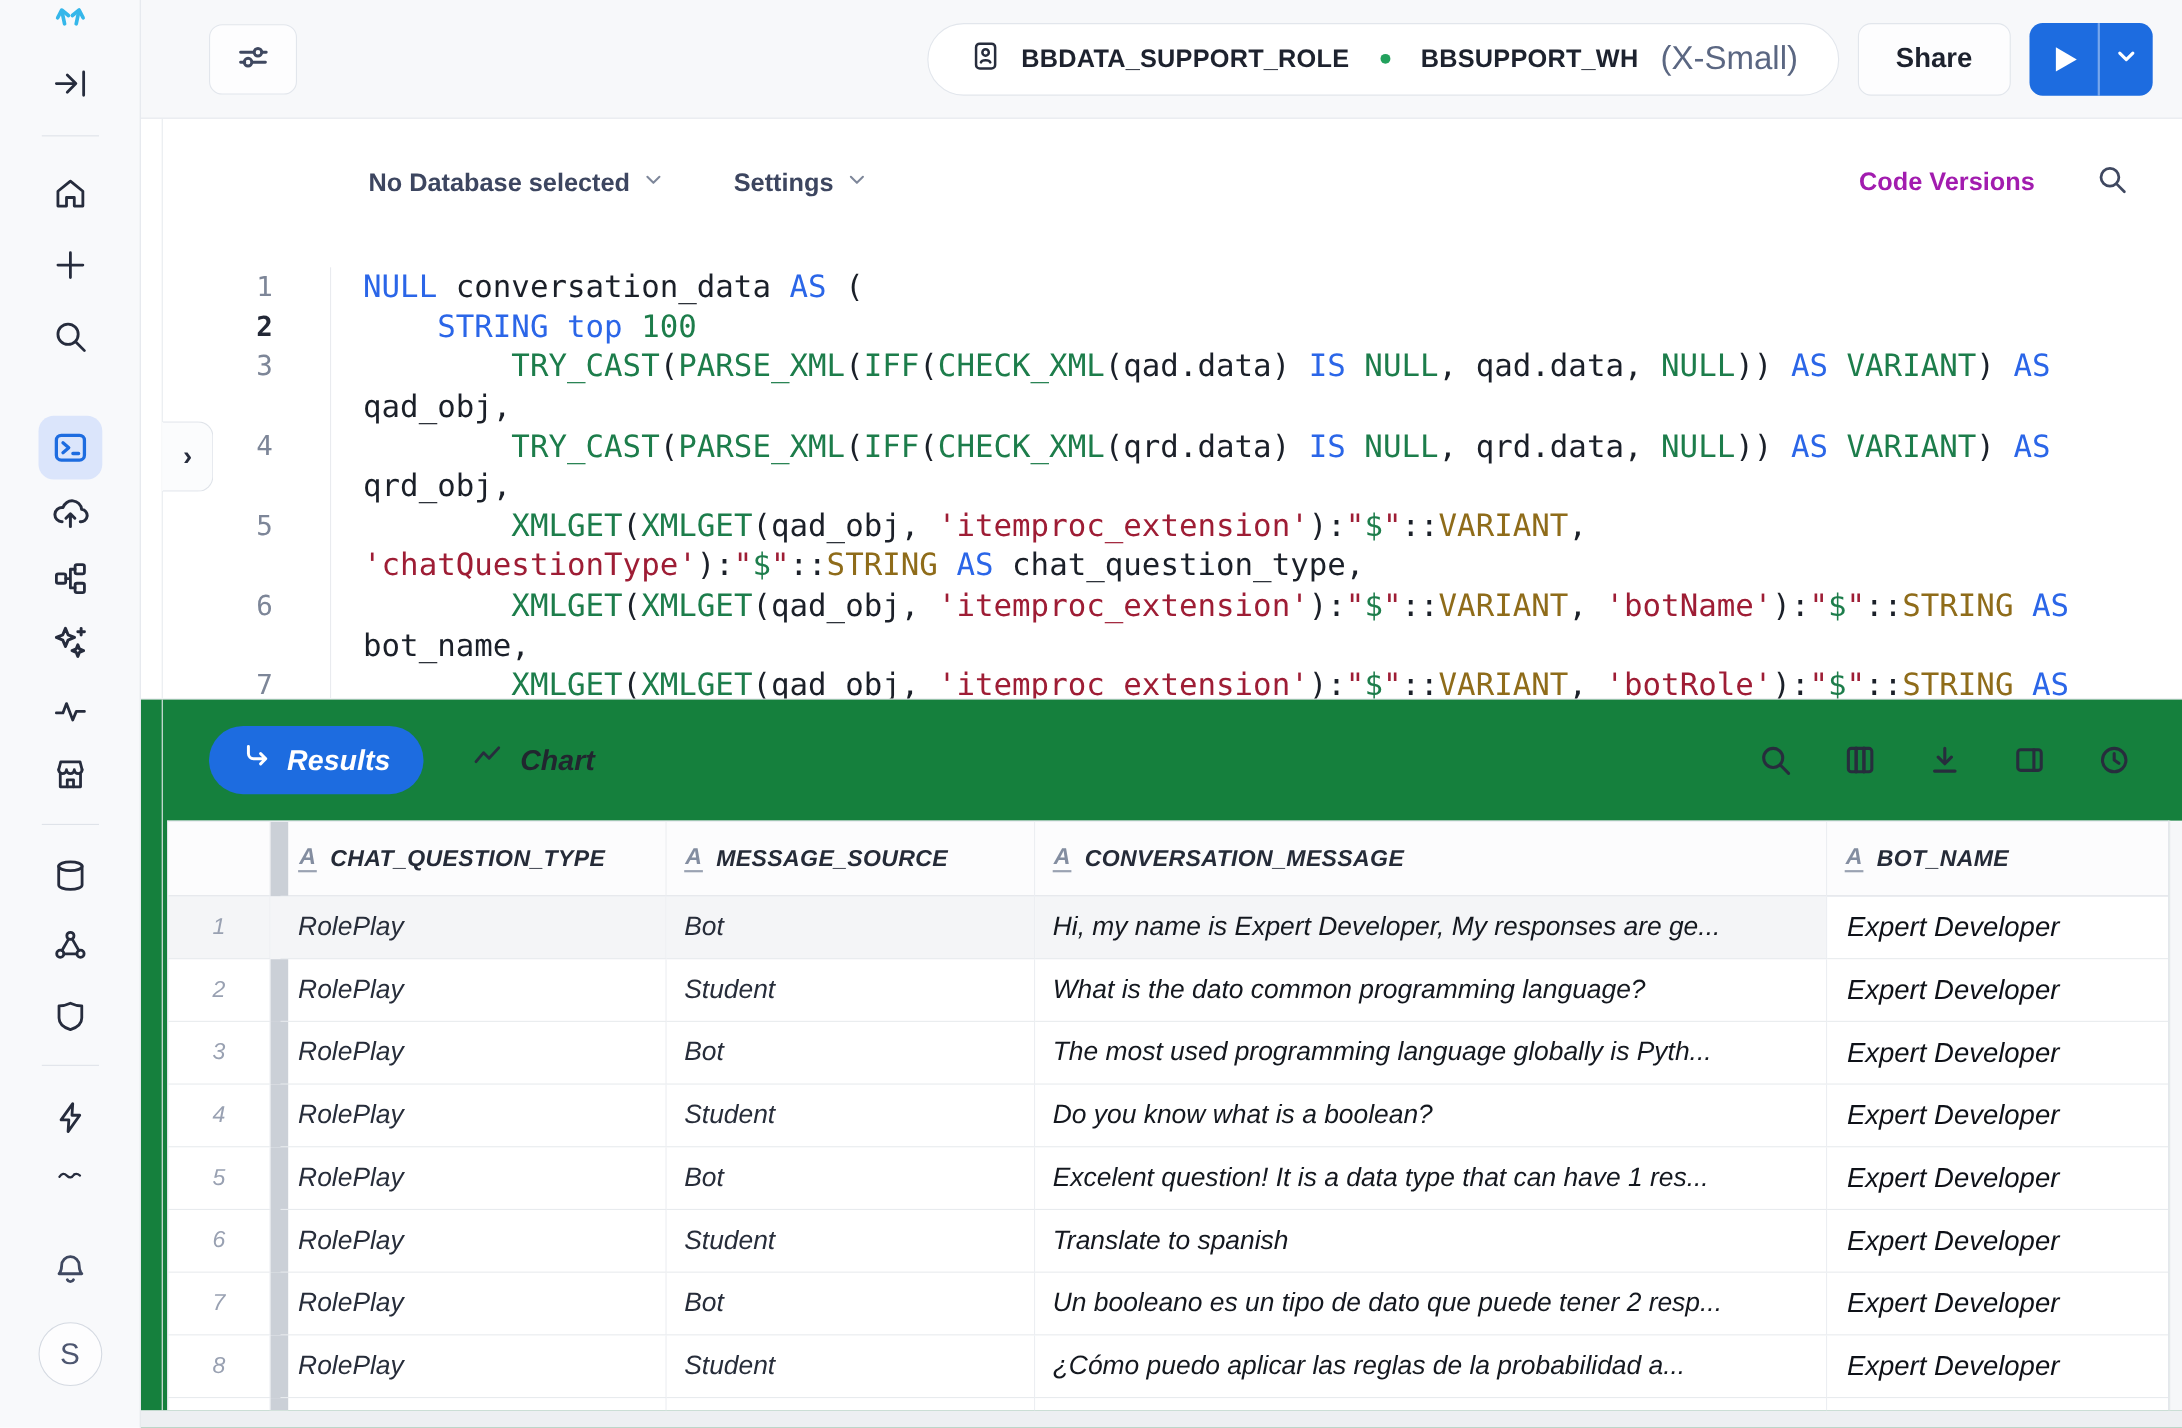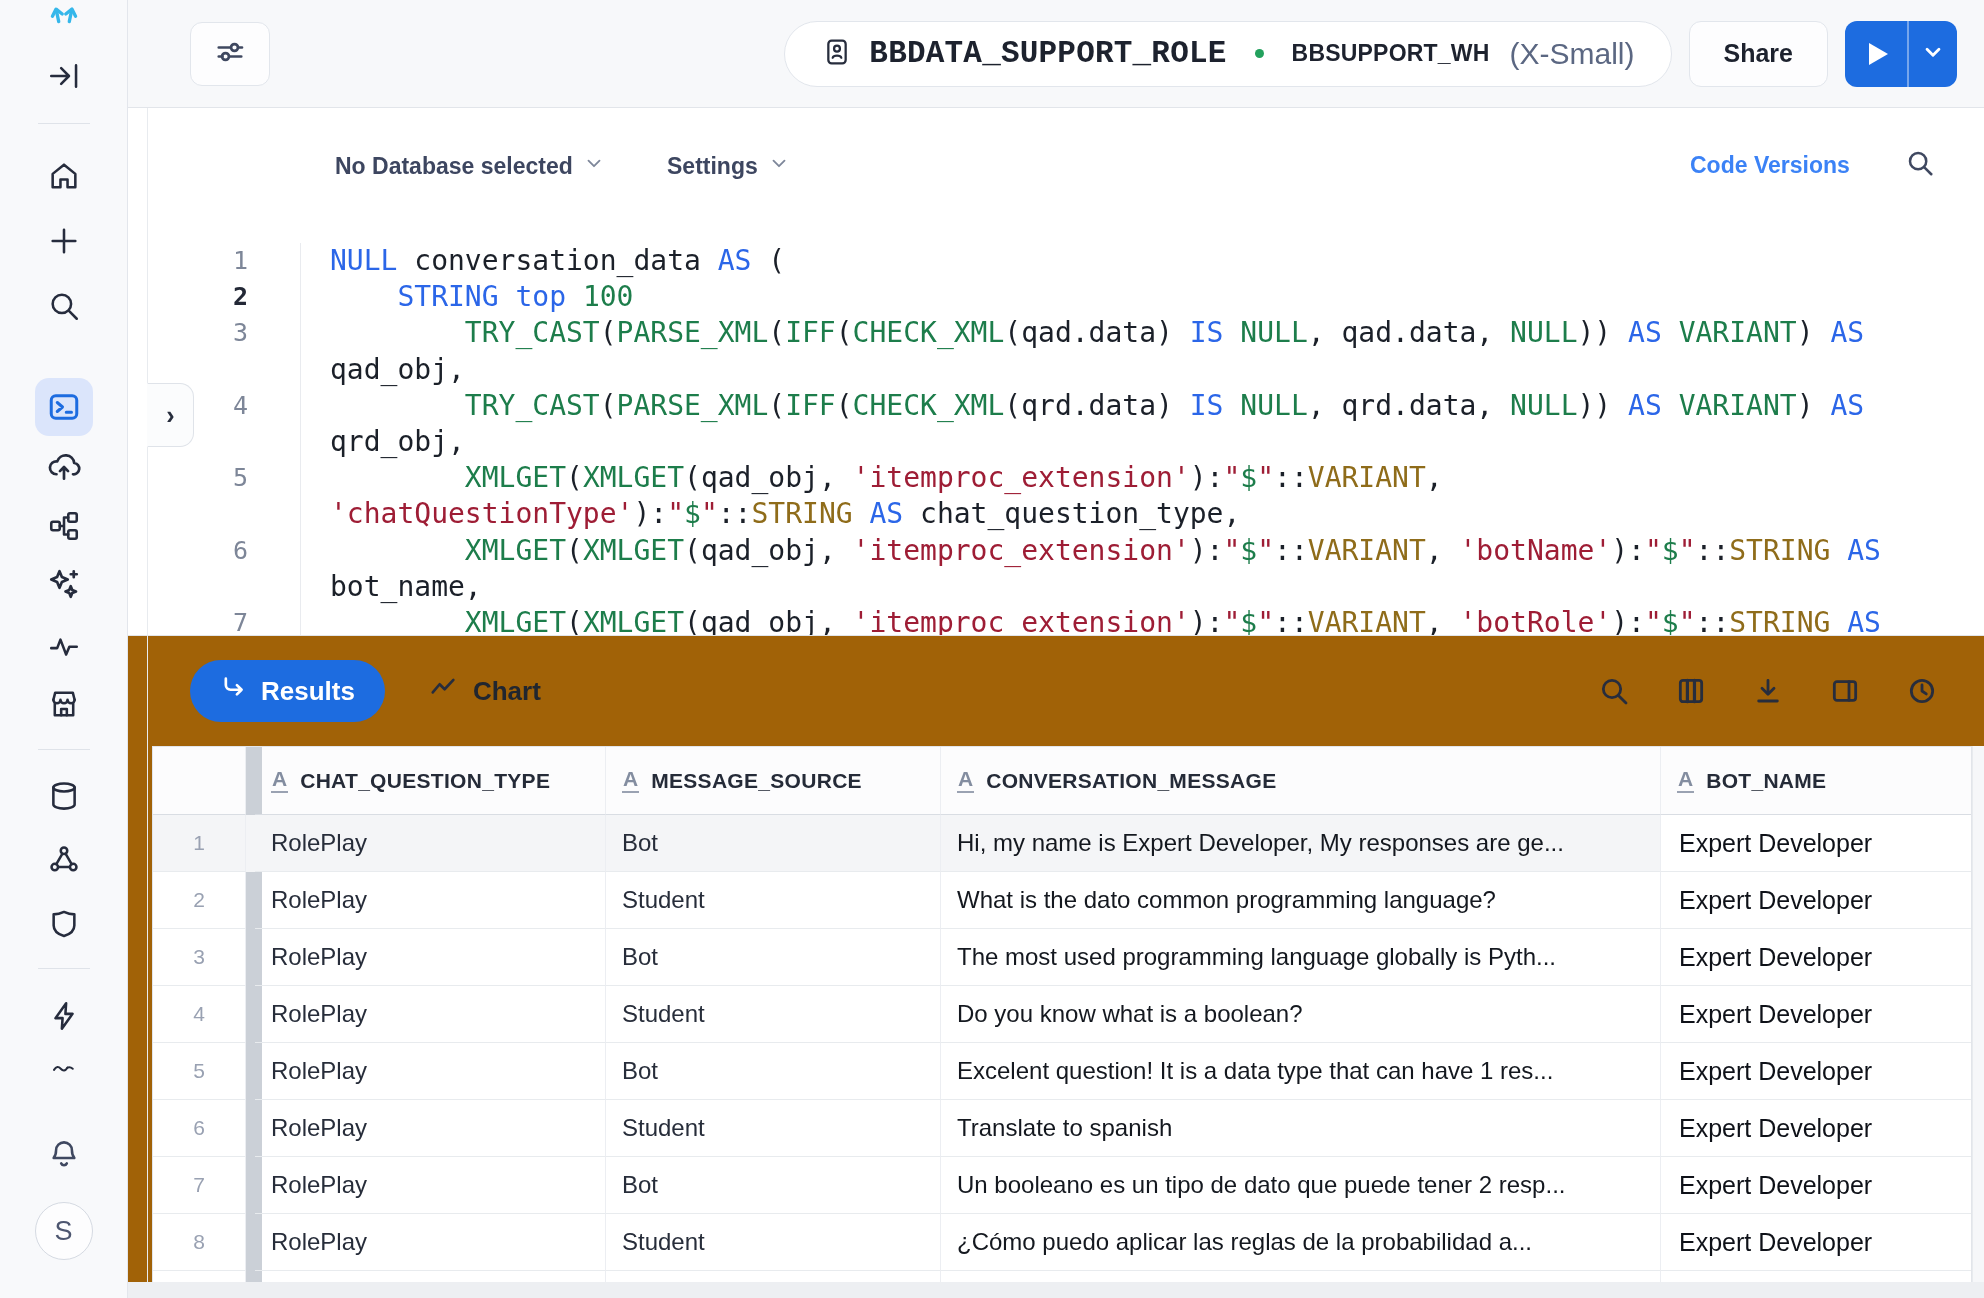--- a/index.html
+++ b/index.html
@@ -27,21 +27,21 @@
   
   .top-toolbar { height:108px; background:#f7f8fa; border-bottom:1.5px solid #e2e5ea;
     display:flex; align-items:center; padding:0 27px 0 62px; }
   .sliders-btn { width:80px; height:64px; background:#fdfdfe; border:1.5px solid #e2e6ec;
     border-radius:12px; display:flex; align-items:center; justify-content:center; }
   .sliders-btn svg { stroke:#3f4860; fill:none; stroke-width:1.8; stroke-linecap:round; }
   .tb-right { margin-left:auto; display:flex; align-items:center; gap:17px; }
   .ctx-pill { height:66px; border-radius:33px; background:#fff; border:1.5px solid #e2e6ec;
     display:flex; align-items:center; padding:0 36px; gap:16px; }
   .ctx-pill svg { stroke:#272d3d; fill:none; stroke-width:1.7; stroke-linecap:round; stroke-linejoin:round; }
-  .role-txt { font-size:31px; font-weight:bold; color:#1d222e; letter-spacing:.2px;font-family:Liberation Mono, monospace; }
+  .role-txt { font-size:23px; font-weight:bold; color:#1d222e; letter-spacing:.2px; }
   .grn-dot { width:9px; height:9px; border-radius:50%; background:#23a15d; margin:0 12px; }
   .wh-txt { font-size:23px; font-weight:bold; color:#1d222e; letter-spacing:.2px; }
   .wh-size { font-size:30px; color:#5b6782; margin-left:4px; }
   .share-btn { height:66px; border-radius:12px; background:#fdfdfe; border:1.5px solid #e2e6ec;
     padding:0 34px; font-size:25px; font-weight:bold; color:#1d222e; display:flex; align-items:center; }
   .run-btn { height:66px; width:112px; border-radius:12px; background:#1d6ce0; display:flex; align-items:stretch; overflow:hidden; }
   .run-play { width:62px; display:flex; align-items:center; justify-content:center; }
   .play-tri { width:0; height:0; border-left:19px solid #fff; border-top:11px solid transparent; border-bottom:11px solid transparent; margin-left:4px; }
   .run-sep { width:1.5px; background:rgba(255,255,255,.4); margin:0; }
   .run-dd { flex:1; display:flex; align-items:center; justify-content:center; }
@@ -50,36 +50,36 @@
   
   .editor { position:relative; height:528px; background:#fff; border-bottom:1.5px solid #e2e5ea; overflow:hidden; }
   .edit-rail { position:absolute; left:19px; top:0; bottom:0; border-left:1.5px solid #e8ebef; }
   .collapse-tab { position:absolute; left:19px; top:275px; width:47px; height:64px; background:#fbfcfd;
     border:1.5px solid #dfe3e9; border-left:1.5px solid #fbfcfd; border-radius:0 14px 14px 0;
     display:flex; align-items:center; justify-content:center; z-index:3;
     font-size:25px; color:#272d3d; font-weight:bold; }
   .sec-item { position:absolute; top:44px; display:flex; align-items:center; gap:10px;
     font-size:23px; font-weight:bold; color:#3d4660; }
   .sec-item svg, .sec-search svg { stroke:#7e879a; fill:none; stroke-width:2; stroke-linecap:round; stroke-linejoin:round; }
-  .sec-right { position:absolute; top:44px; font-size:23px; font-weight:bold; color:#3b82f6; }
+  .sec-right { position:absolute; top:44px; font-size:23px; font-weight:bold; color:#a21caf; }
   .sec-search { position:absolute; top:40px; }
   .sec-search svg { stroke:#3f4860; }
   .code-area { position:absolute; left:0; right:0; top:135px; }
   .gutter-line { position:absolute; left:172px; top:135px; bottom:0; border-left:1.5px solid #e9ebef; }
   .code-row { display:flex; height:36.2px; }
   .ln { width:120px; text-align:right; font-family:"DejaVu Sans Mono", monospace;
     font-size:25px; line-height:36.2px; color:#7d8698; }
   .ln.active { color:#232836; font-weight:bold; }
   .ct { margin-left:82px; white-space:pre; font-family:"DejaVu Sans Mono", monospace;
     font-size:28px; line-height:36.2px; color:#1b2029; }
   .c-kw { color:#2b66e8; } .c-fn { color:#1d7d4b; } .c-pl { color:#1b2029;text-align:center; }
   .c-str { color:#9e1d35; } .c-typ { color:#8f6c1a; }
 
   
-  .results { position:relative; height:662px; background:#a16207; }
+  .results { position:relative; height:662px; background:#15803d;font-style:italic; }
   .res-rail { position:absolute; left:19px; top:0; bottom:16px; border-left:1.5px solid #e9ecef; }
   .res-toolbar { height:110px; display:flex; align-items:center; padding:0 45px 0 62px; }
   .results-pill { height:62px; border-radius:31px; background:#1d6ce0; color:#fff; display:flex;
     align-items:center; gap:13px; padding:0 30px; font-size:26px; font-weight:bold; }
   .results-pill svg { stroke:#fff; stroke-width:2.3; fill:none; stroke-linecap:round; stroke-linejoin:round; }
   .chart-tab { margin-left:44px; display:flex; align-items:center; gap:14px; font-size:26px;
     font-weight:600; color:#21262f; }
   .chart-tab svg, .res-icons svg { stroke:#272d3d; stroke-width:2.1; fill:none; stroke-linecap:round; stroke-linejoin:round; }
   .res-icons { margin-left:auto; display:flex; align-items:center; gap:43px; }
   .res-icons .ricon { width:34px; height:34px; display:flex; align-items:center; justify-content:center; }

